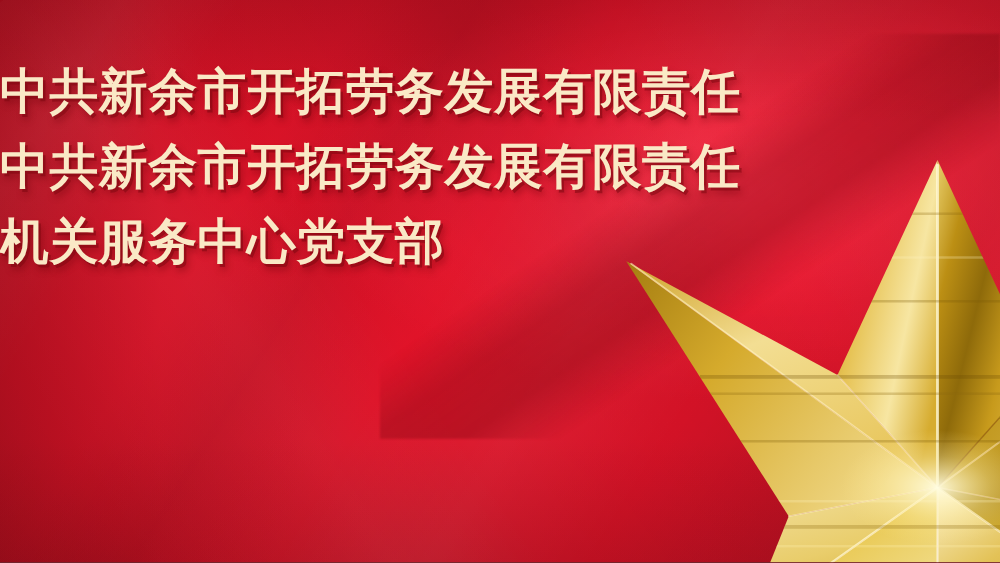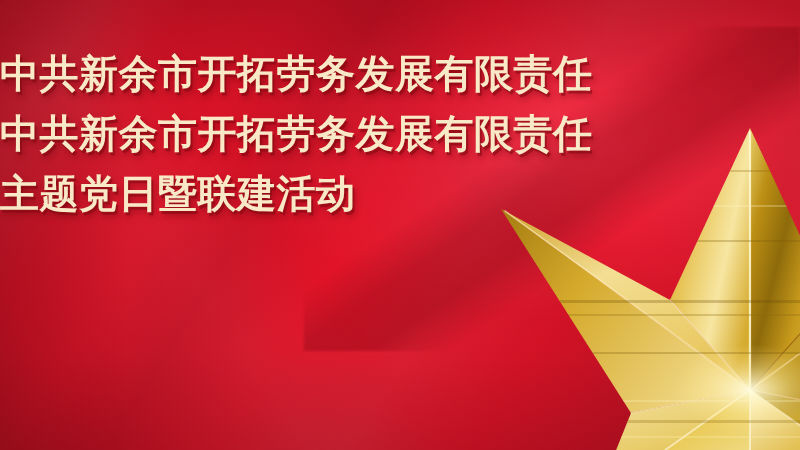--- a/index.html
+++ b/index.html
@@ -266,16 +266,16 @@
         <rect x="700" y="170" width="120" height="2" fill="#8B6A10"></rect>
         <rect x="690" y="205" width="140" height="2" fill="#FFF3C0"></rect>
         <rect x="680" y="240" width="160" height="2" fill="#7A5A08"></rect>
       </g>
     </svg>
   </div>
 
   <div class="headline">
     <div class="hl-line">中共新余市开拓劳务发展有限责任</div>
     <div class="hl-line">中共新余市开拓劳务发展有限责任</div>
-    <div class="hl-line">主题党日暨联建活动</div>
+    <div class="hl-line">机关服务中心党支部</div>
   </div>
 
 </div>
 
 </body></html>

